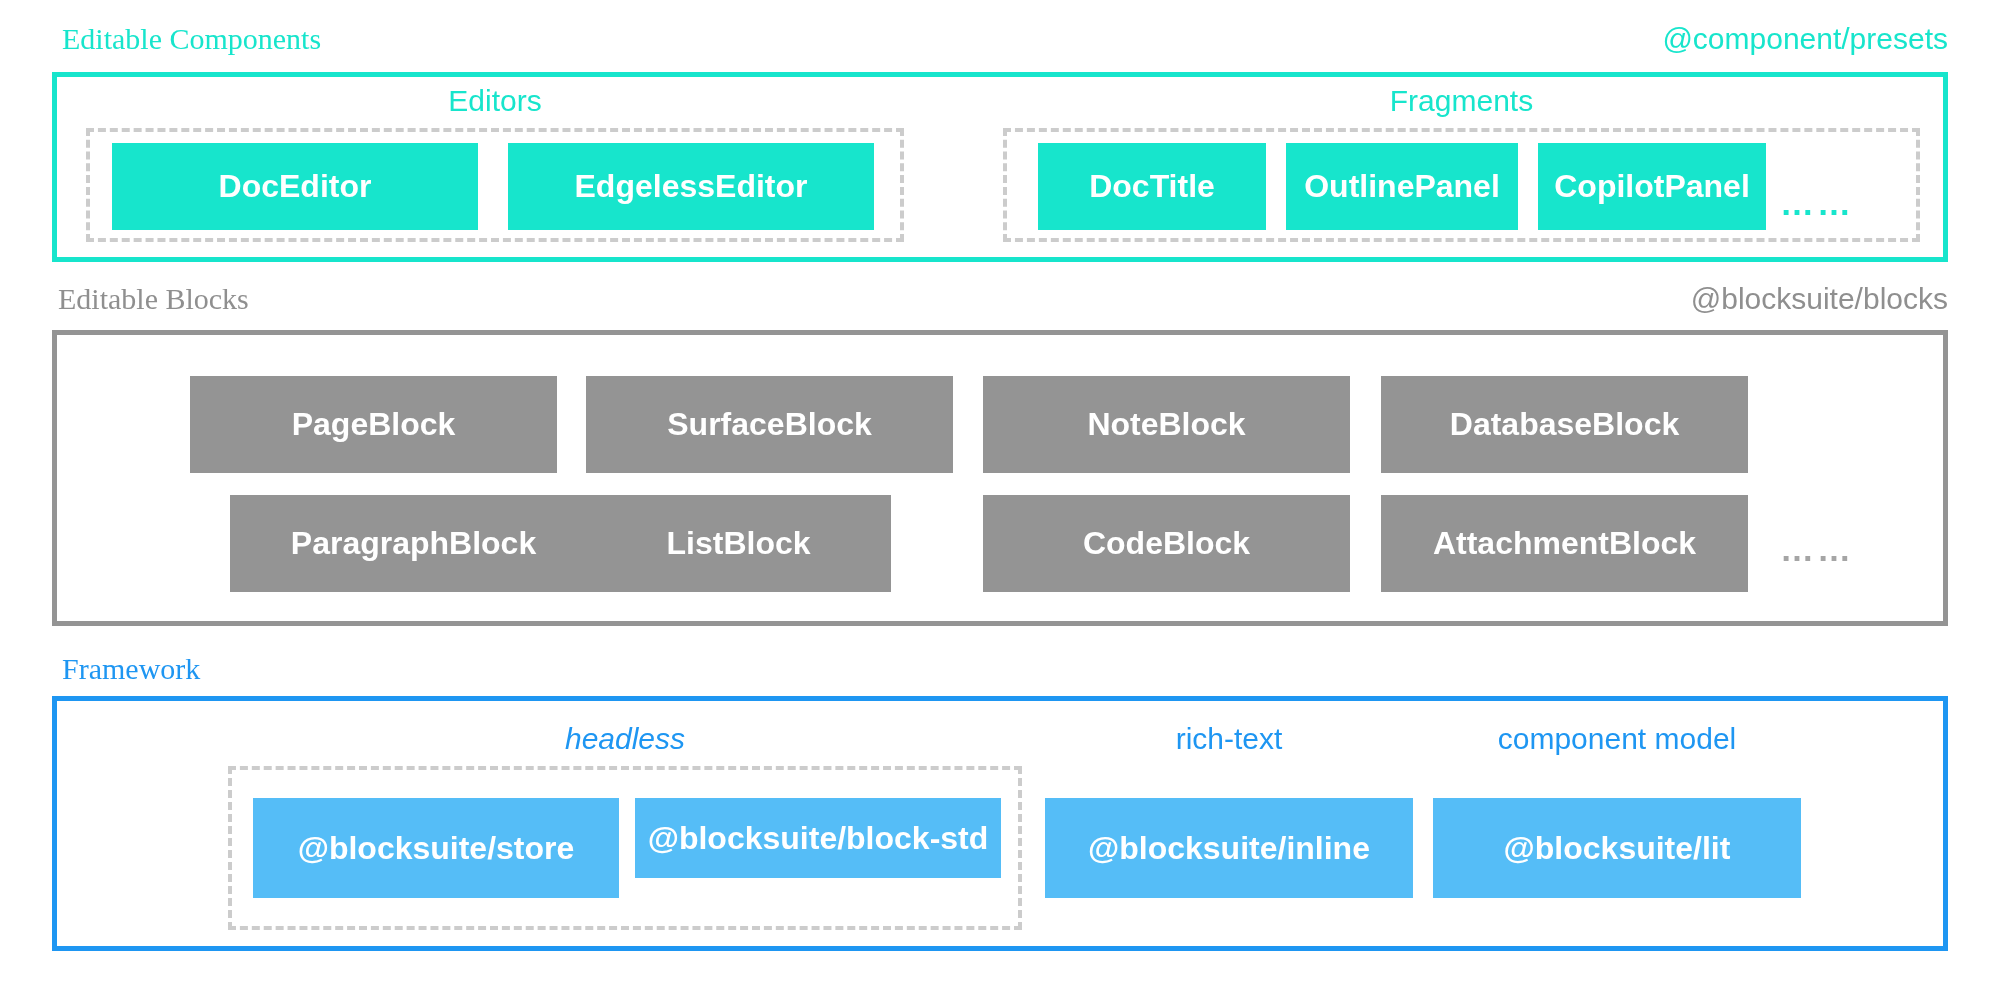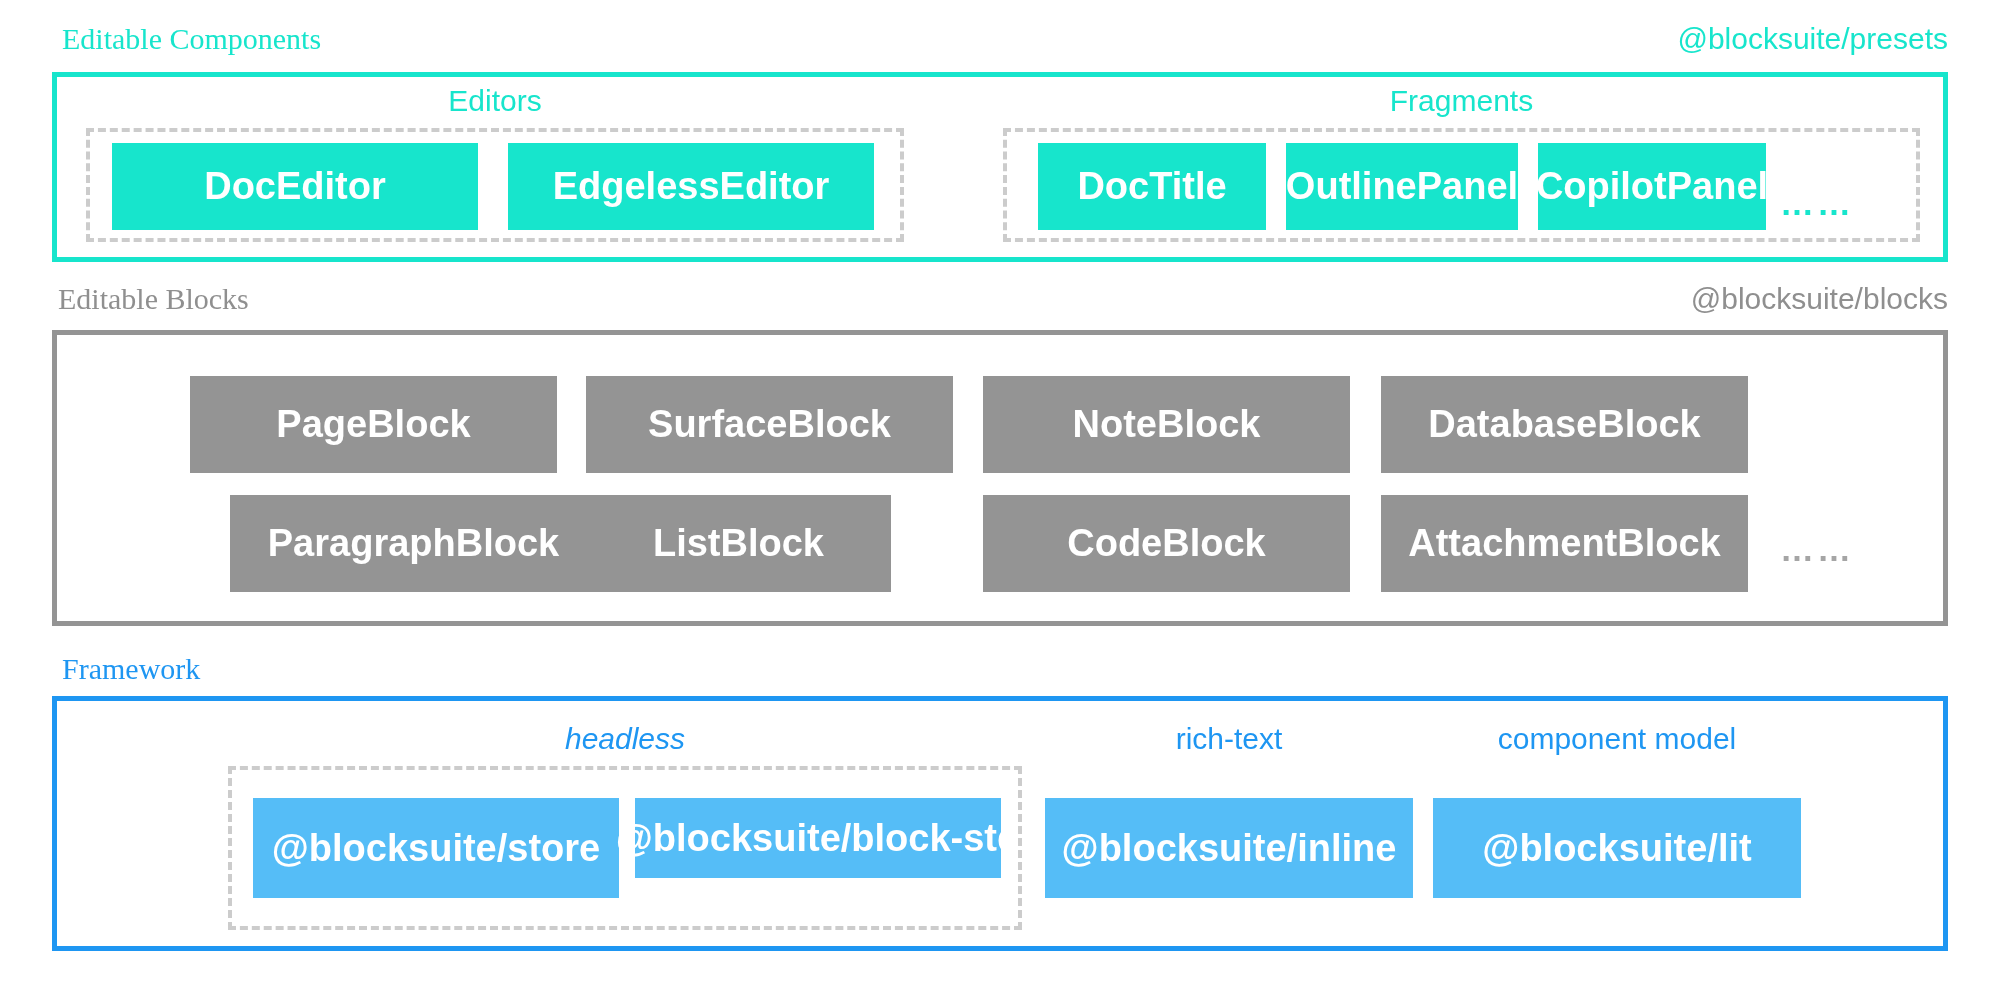--- a/index.html
+++ b/index.html
@@ -26,37 +26,37 @@
   .gray-text{color:var(--gray-text);}
   .blue-text{color:var(--blue);}
   .outline{box-sizing:border-box;background:transparent;}
   .outline.teal{border:5px solid var(--teal);}
   .outline.gray{border:5px solid var(--gray);}
   .outline.blue{border:5px solid var(--blue);}
   .dashed{box-sizing:border-box;border:4px dashed var(--dash);}
   .group-label{font-size:30px;line-height:1.1;text-align:center;white-space:nowrap;}
   .chip{
     display:flex;align-items:center;justify-content:center;
-    color:var(--white);font-weight:bold;font-size:38px;
+    color:var(--white);font-weight:bold;font-size:32px;
     white-space:nowrap;
   }
   .chip.teal-bg{background:var(--teal);}
   .chip.gray-bg{background:var(--gray);text-align:center;}
   .chip.blue-bg{background:var(--light-blue);}
   .more{font-size:34px;font-weight:bold;letter-spacing:3px;line-height:1;white-space:nowrap;}
   .more.teal-dots{color:var(--teal);}
   .more.gray-dots{color:#A5A5A5;}
 </style>
 </head>
 <body>
 
 <div class="canvas">
 
   <div class="abs sec-title teal-text" style="left:62px;top:22px;">Editable Components</div>
-  <div class="abs pkg teal-text" style="right:52px;top:22px;">@blocksuite/presets</div>
+  <div class="abs pkg teal-text" style="right:52px;top:22px;">@component/presets</div>
   <div class="abs outline teal" style="left:52px;top:72px;width:1896px;height:190px;"></div>
 
   <div class="abs group-label teal-text" style="left:86px;top:84px;width:818px;">Editors</div>
   <div class="abs dashed" style="left:86px;top:128px;width:818px;height:114px;"></div>
   <div class="abs chip teal-bg" style="left:112px;top:143px;width:366px;height:87px;">DocEditor</div>
   <div class="abs chip teal-bg" style="left:508px;top:143px;width:366px;height:87px;">EdgelessEditor</div>
 
   <div class="abs group-label teal-text" style="left:1003px;top:84px;width:917px;">Fragments</div>
   <div class="abs dashed" style="left:1003px;top:128px;width:917px;height:114px;"></div>
   <div class="abs chip teal-bg" style="left:1038px;top:143px;width:228px;height:87px;">DocTitle</div>

